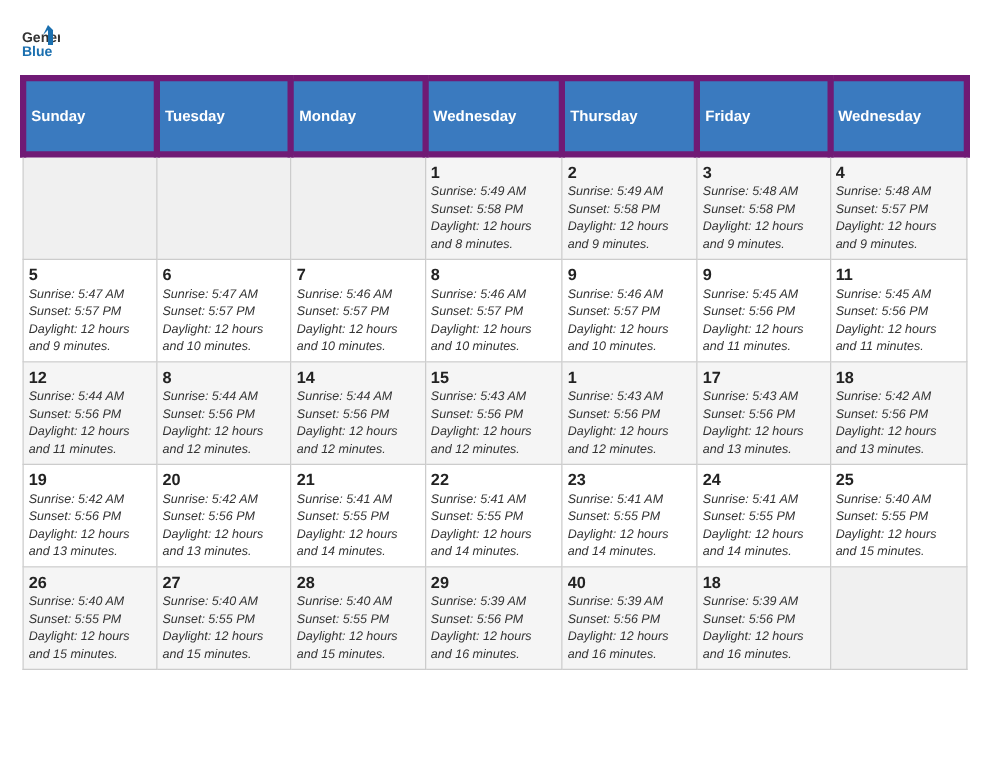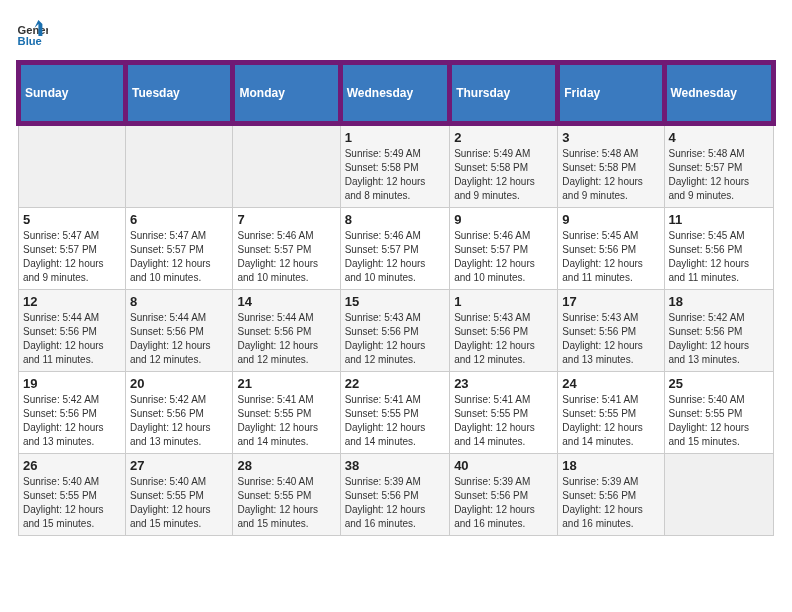--- a/index.html
+++ b/index.html
@@ -66,20 +66,21 @@
       font-size: 13px;
       font-weight: bold;
       color: #222;
       display: block;
       margin-bottom: 2px;
     }
     .day-info {
       color: #333;
       font-size: 10px;
       line-height: 1.4;
+      font-style: italic;
     }
     .empty { background: #f0f0f0 !important; }
   </style>
 </head>
 <body>
 
 <div class="header">
   <div class="logo">
     <svg class="logo-icon" viewBox="0 0 40 40">
       <text x="2" y="22" font-size="14" font-weight="bold" fill="#333">General</text>
@@ -312,21 +313,21 @@
 and 15 minutes.</div>
         </td>
         <td>
           <span class="day-num">28</span>
           <div class="day-info" style="white-space: pre-line;">Sunrise: 5:40 AM
 Sunset: 5:55 PM
 Daylight: 12 hours
 and 15 minutes.</div>
         </td>
         <td>
-          <span class="day-num">38</span>
+          <span class="day-num">29</span>
           <div class="day-info" style="white-space: pre-line;">Sunrise: 5:39 AM
 Sunset: 5:56 PM
 Daylight: 12 hours
 and 16 minutes.</div>
         </td>
         <td>
           <span class="day-num">40</span>
           <div class="day-info" style="white-space: pre-line;">Sunrise: 5:39 AM
 Sunset: 5:56 PM
 Daylight: 12 hours

